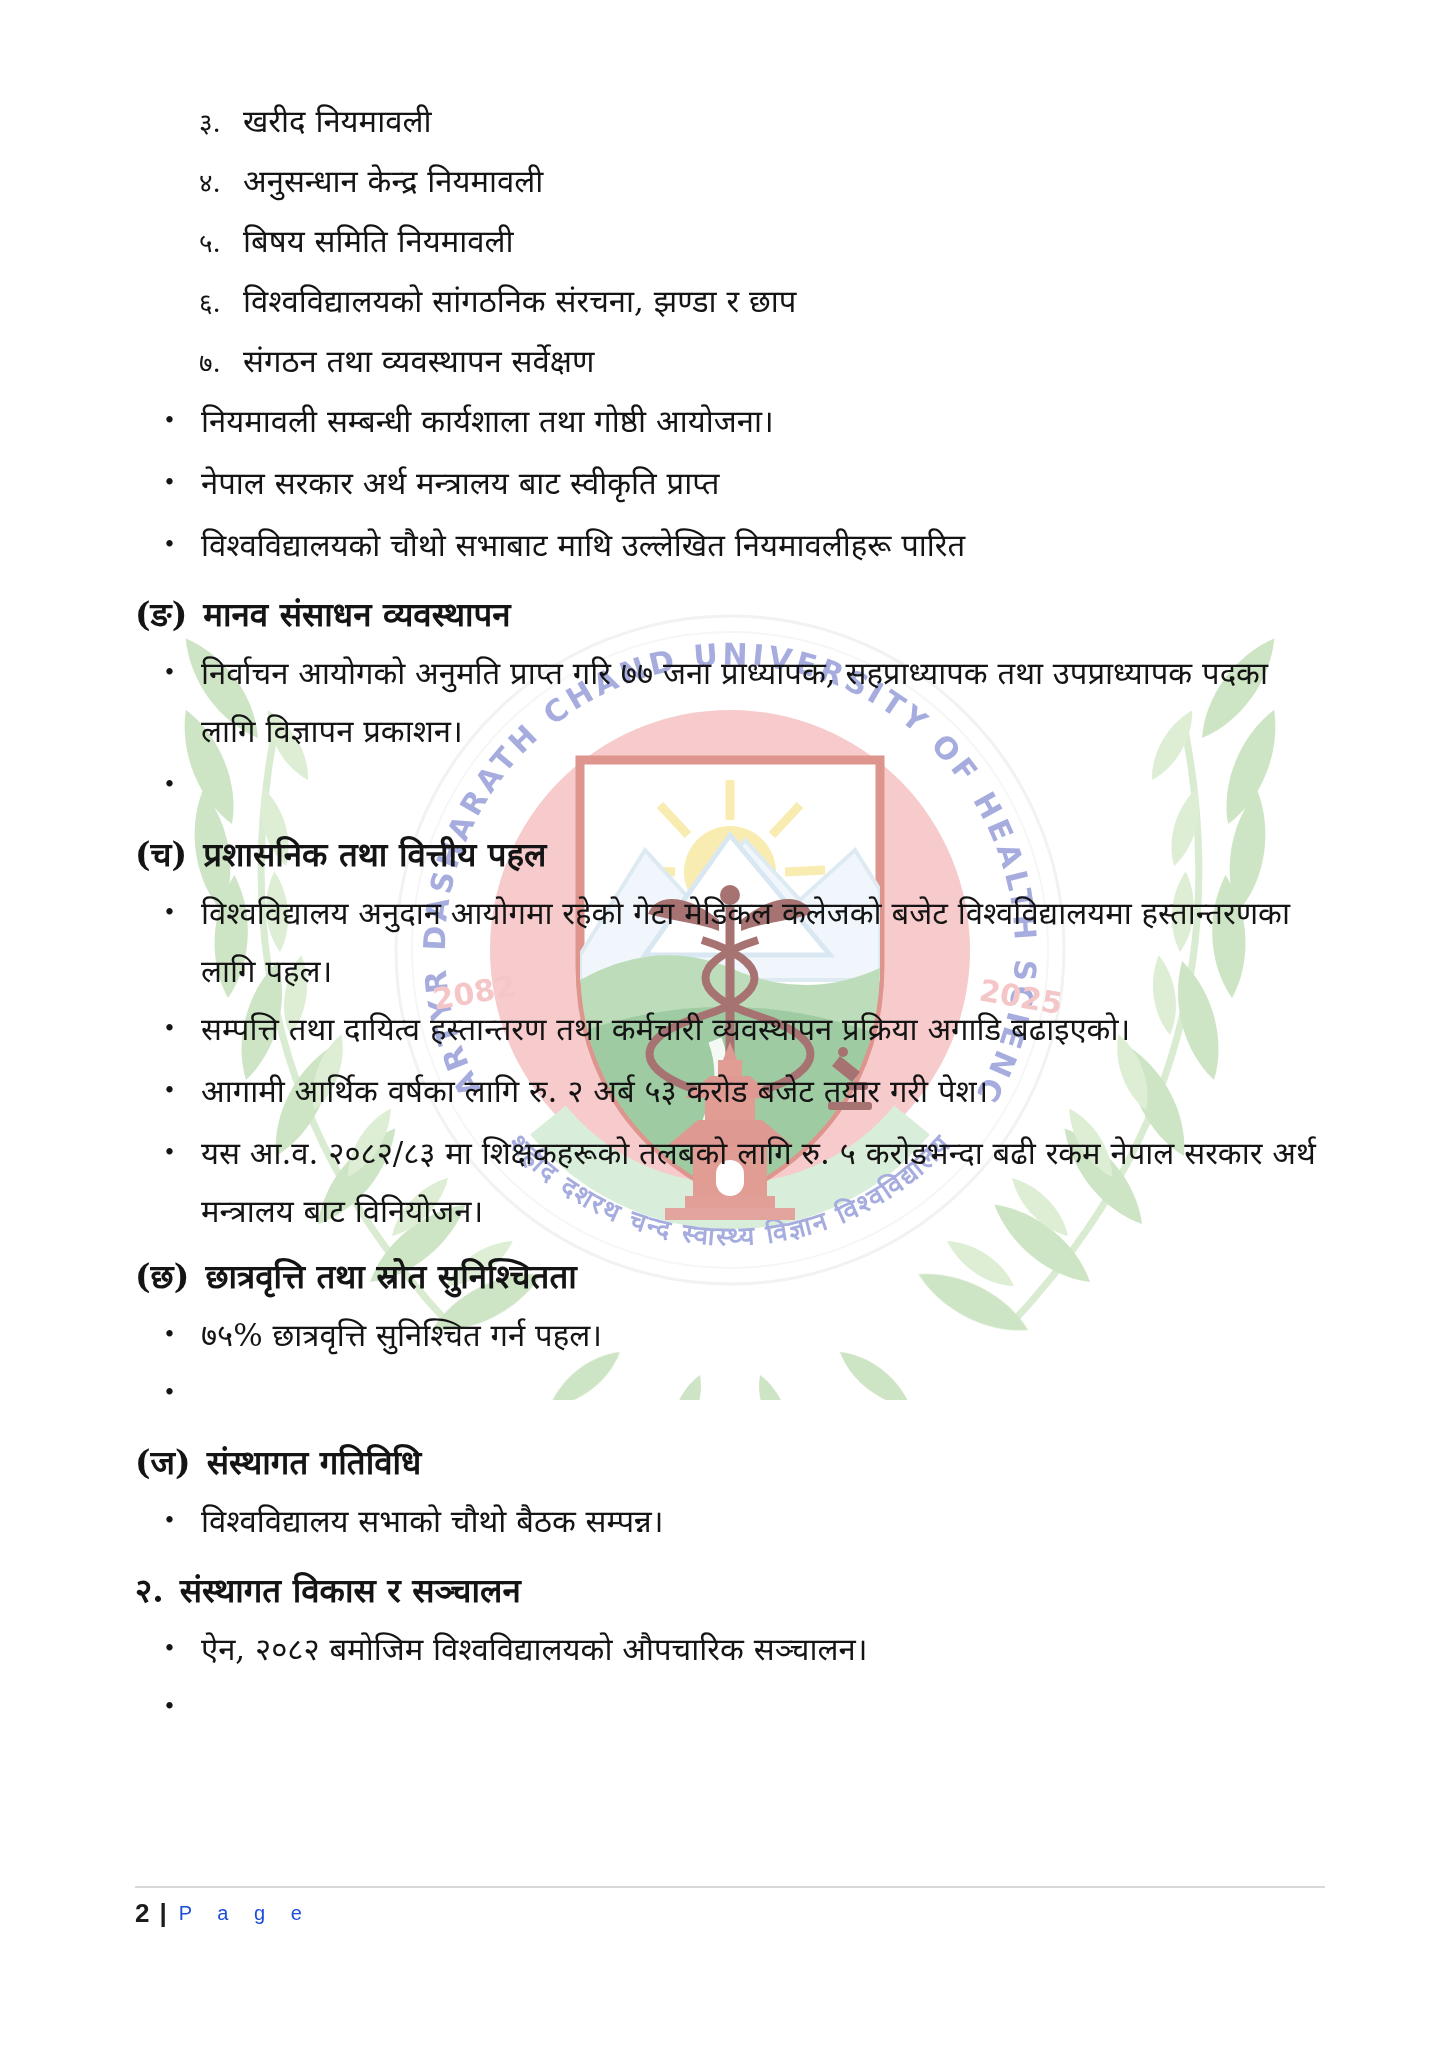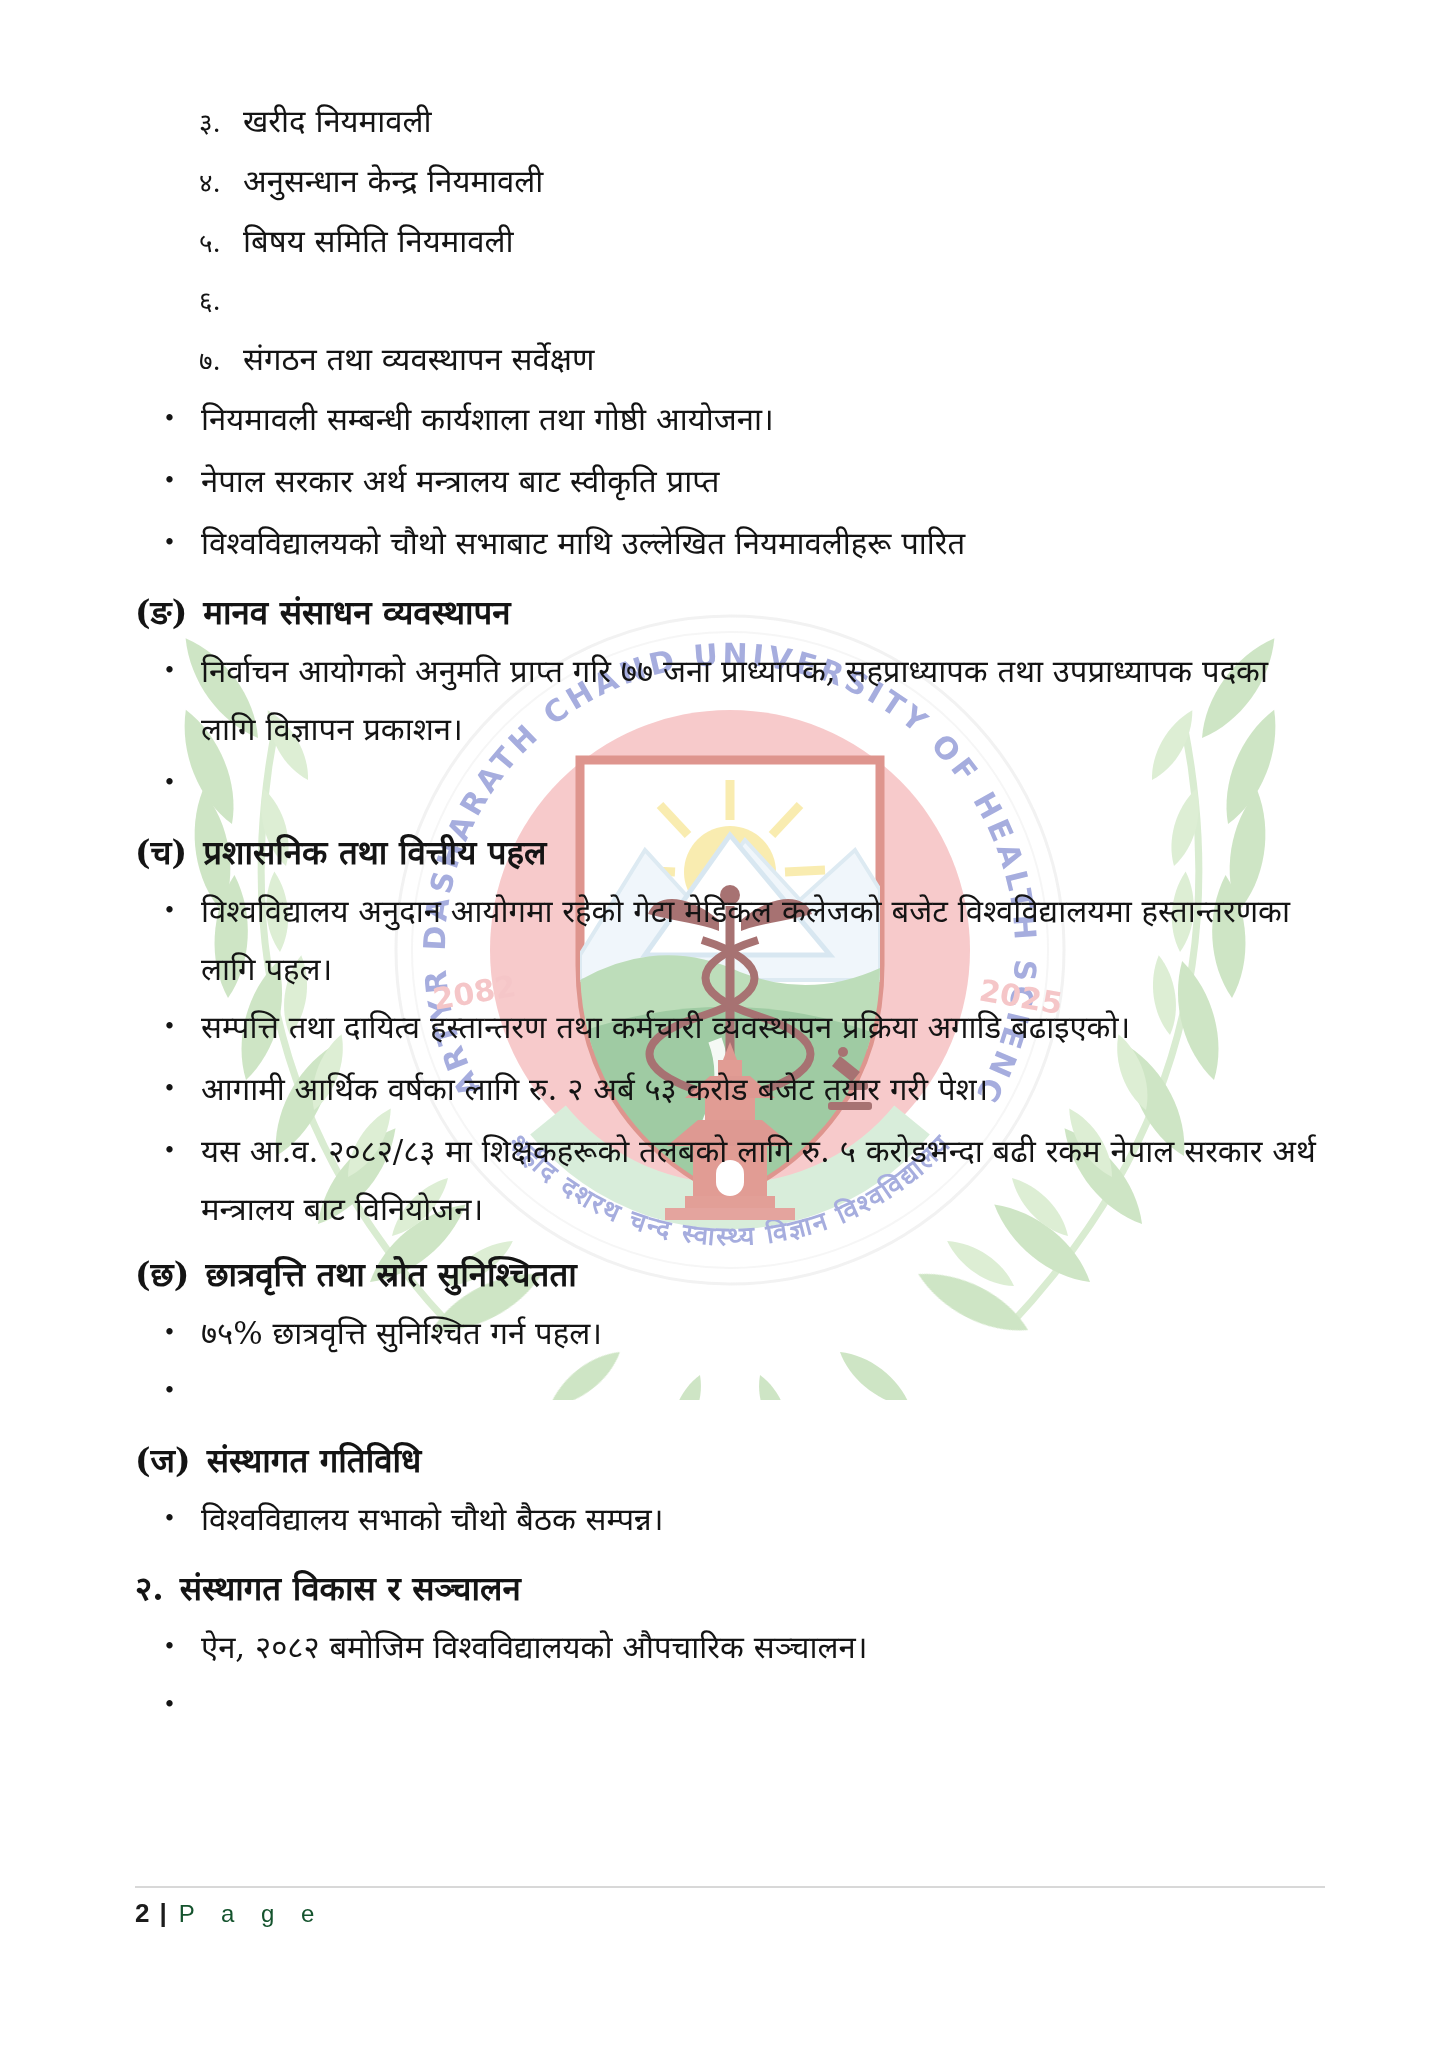--- a/index.html
+++ b/index.html
@@ -34,21 +34,21 @@
     position:absolute;left:135px;top:1886px;width:1190px;
     border-top:2px solid #d8d8d8;z-index:2;
   }
   .footer{
     position:absolute;left:135px;top:1898px;z-index:2;
     font-family:"Liberation Sans","DejaVu Sans",sans-serif;
     font-size:26px;display:flex;align-items:center;
   }
   .pg-num{font-weight:bold;color:#1c1c1c;}
   .pg-sep{color:#1c1c1c;font-weight:bold;margin:0 12px 0 10px;}
-  .pg-label{color:#14532d;letter-spacing:10px;font-size:24px;}
+  .pg-label{color:#1d4ed8;letter-spacing:10px;font-size:20px;}
 </style>
 </head>
 <body>
 
 <div class="page">
 
   <svg class="watermark" viewBox="0 0 1180 980" xmlns="http://www.w3.org/2000/svg">
     <defs>
       <path id="leaf" d="M0,0 C20,-32 20,-78 0,-112 C-20,-78 -20,-32 0,0 Z"></path>
       <path id="stem" d="M 310,905 Q 70,650 135,310"></path>
@@ -171,20 +171,21 @@
       <div class="row olist">
       <span class="marker">४.</span>
       <span class="text">अनुसन्धान केन्द्र नियमावली</span>
     </div>
       <div class="row olist">
       <span class="marker">५.</span>
       <span class="text">बिषय समिति नियमावली</span>
     </div>
       <div class="row olist">
       <span class="marker">६.</span>
+      <span class="text">विश्वविद्यालयको सांगठनिक संरचना, झण्डा र छाप</span>
     </div>
       <div class="row olist">
       <span class="marker">७.</span>
       <span class="text">संगठन तथा व्यवस्थापन सर्वेक्षण</span>
     </div>
       <div class="row bullet">
       <span class="marker">•</span>
       <span class="text">नियमावली सम्बन्धी कार्यशाला तथा गोष्ठी आयोजना।</span>
     </div>
       <div class="row bullet">

